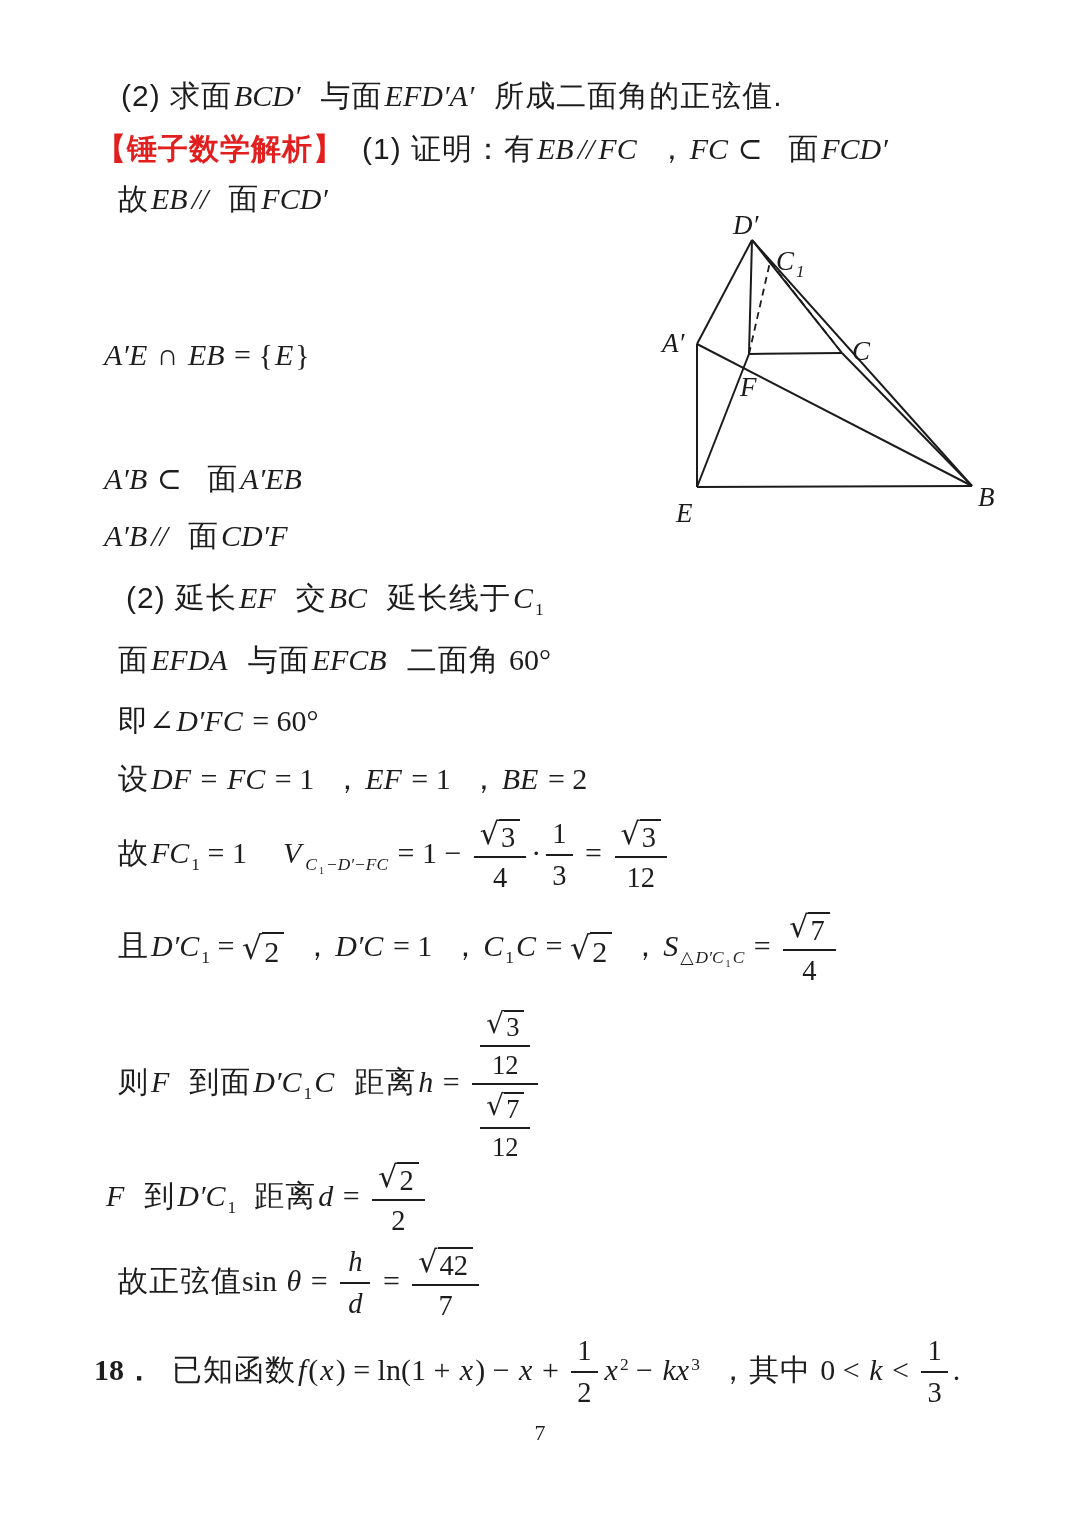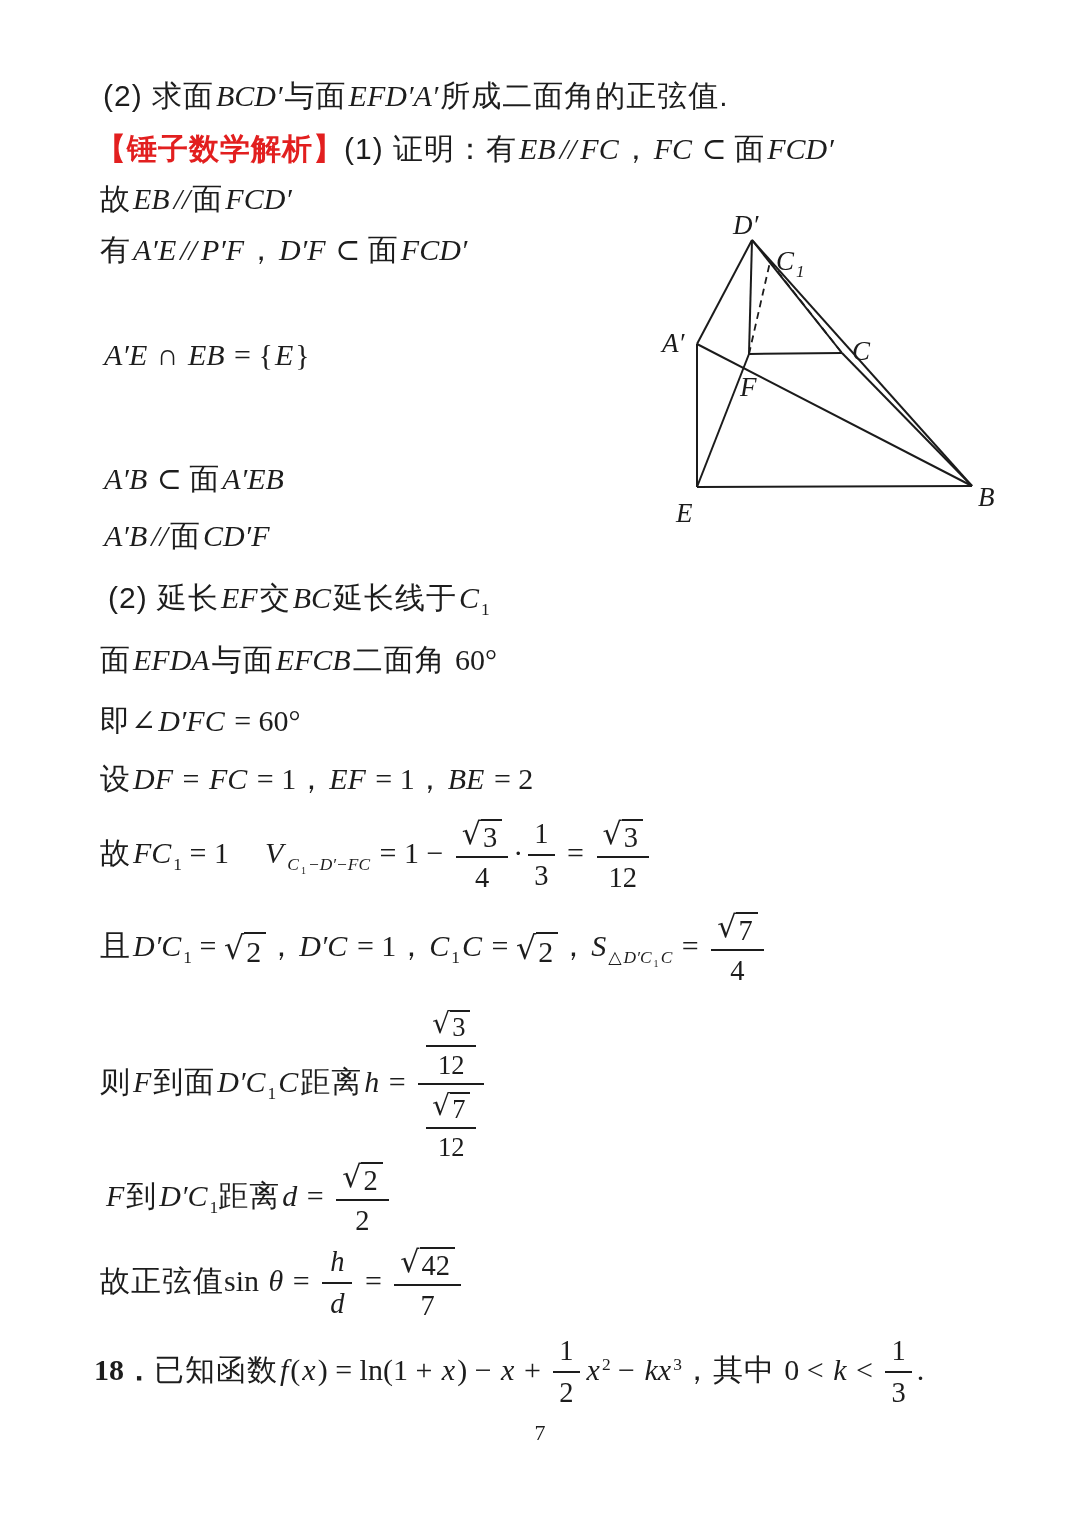--- a/index.html
+++ b/index.html
@@ -3,21 +3,21 @@
 <meta charset="utf-8">
 <style>
   html,body{margin:0;padding:0;}
   body{
     width:1080px;height:1528px;background:#ffffff;position:relative;
     color:#1d1d1d;font-size:30px;overflow:hidden;
     font-family:"Liberation Sans","DejaVu Sans",sans-serif;
   }
   .page{position:absolute;inset:0;}
   .line{position:absolute;white-space:nowrap;line-height:1.3;}
-  .t{font-family:"Liberation Sans","DejaVu Sans",sans-serif;letter-spacing:1px;}
+  .t{font-family:"Liberation Sans","DejaVu Sans",sans-serif;letter-spacing:1px;margin-left:18px;}
   .mi{font-family:"Liberation Serif","DejaVu Serif",serif;font-style:italic;padding:0 2px;}
   .mr{font-family:"Liberation Serif","DejaVu Serif","DejaVu Sans",serif;}
   .mb{font-family:"Liberation Serif","DejaVu Serif",serif;font-weight:bold;}
   .red{color:var(--red,#e21f1f);font-weight:bold;letter-spacing:1px;
        font-family:Liberation Serif, serif;}
   .ss{font-size:0.58em;vertical-align:-0.4em;}
   .pp{font-size:0.58em;vertical-align:0.55em;}
   .sp{display:inline-block;}
   .frac{display:inline-flex;flex-direction:column;align-items:center;
         vertical-align:middle;margin:0 5px;font-size:0.95em;line-height:1.15;text-align:center;}
@@ -35,21 +35,20 @@
            font-size:22px;font-family:"Liberation Serif","DejaVu Serif",serif;}
 </style>
 </head>
 <body style="--red: #e21f1f;">
 
 <div class="page">
 
   <div class="line" style="top:76px;left:103px"><span class="t">(2) 求面</span><span class="mi">BCD′</span><span class="t">与面</span><span class="mi">EFD′A′</span><span class="t">所成二面角的正弦值.</span></div>
   <div class="line" style="top:129px;left:96px"><span class="red">【锤子数学解析】</span><span class="t">(1) 证明：有</span><span class="mi">EB</span><span class="mi">//</span><span class="mi">FC</span><span class="t">，</span><span class="mi">FC</span><span class="mr"> ⊂ </span><span class="t">面</span><span class="mi">FCD′</span></div>
   <div class="line" style="top:179px;left:100px"><span class="t">故</span><span class="mi">EB</span><span class="mi">//</span><span class="t">面</span><span class="mi">FCD′</span></div>
-  <div class="line" style="top:230px;left:100px"><span class="t">有</span><span class="mi">A′E</span><span class="mi">//</span><span class="mi">P′F</span><span class="t">，</span><span class="mi">D′F</span><span class="mr"> ⊂ </span><span class="t">面</span><span class="mi">FCD′</span></div>
   <div class="line" style="top:335px;left:102px"><span class="mi">A′E</span><span class="mr"> ∩ </span><span class="mi">EB</span><span class="mr"> = {</span><span class="mi">E</span><span class="mr">}</span></div>
   <div class="line" style="top:516px;left:102px"><span class="mi">A′B</span><span class="mi">//</span><span class="t">面</span><span class="mi">CD′F</span></div>
   <div class="line" style="top:459px;left:102px"><span class="mi">A′B</span><span class="mr"> ⊂ </span><span class="t">面</span><span class="mi">A′EB</span></div>
   <div class="line" style="top:578px;left:108px"><span class="t">(2) 延长</span><span class="mi">EF</span><span class="t">交</span><span class="mi">BC</span><span class="t">延长线于</span><span class="mi">C</span><span class="ss"><span class="mr">1</span></span></div>
   <div class="line" style="top:640px;left:100px"><span class="t">面</span><span class="mi">EFDA</span><span class="t">与面</span><span class="mi">EFCB</span><span class="t">二面角 </span><span class="mr">60°</span></div>
   <div class="line" style="top:701px;left:100px"><span class="t">即</span><span class="mr">∠</span><span class="mi">D′FC</span><span class="mr"> = 60°</span></div>
   <div class="line" style="top:759px;left:100px"><span class="t">设</span><span class="mi">DF</span><span class="mr"> = </span><span class="mi">FC</span><span class="mr"> = 1</span><span class="t">，</span><span class="mi">EF</span><span class="mr"> = 1</span><span class="t">，</span><span class="mi">BE</span><span class="mr"> = 2</span></div>
   <div class="line" style="top:815px;left:100px"><span class="t">故</span><span class="mi">FC</span><span class="ss"><span class="mr">1</span></span><span class="mr"> = 1</span><span class="sp" style="width: 34px;"></span><span class="mi">V</span><span class="ss"><span class="mi">C</span><span class="ss"><span class="mr">1</span></span><span class="mi">−D′−FC</span></span><span class="mr"> = 1 − </span><span class="frac">
         <span class="num"><span class="sqrt">
             <span class="sqr">√</span>

